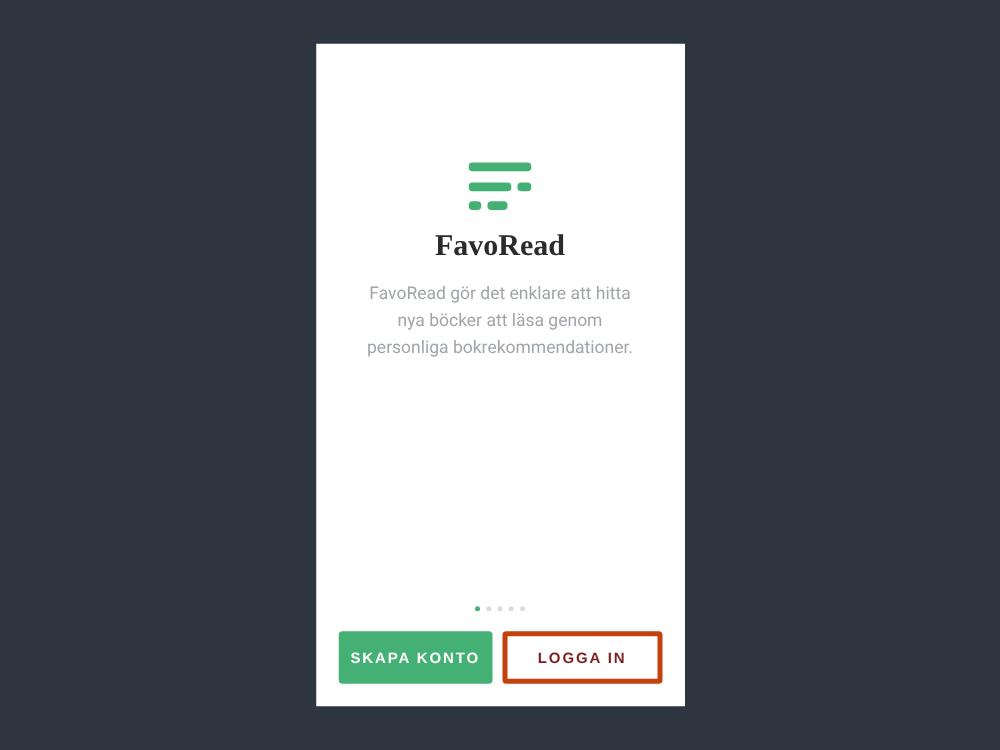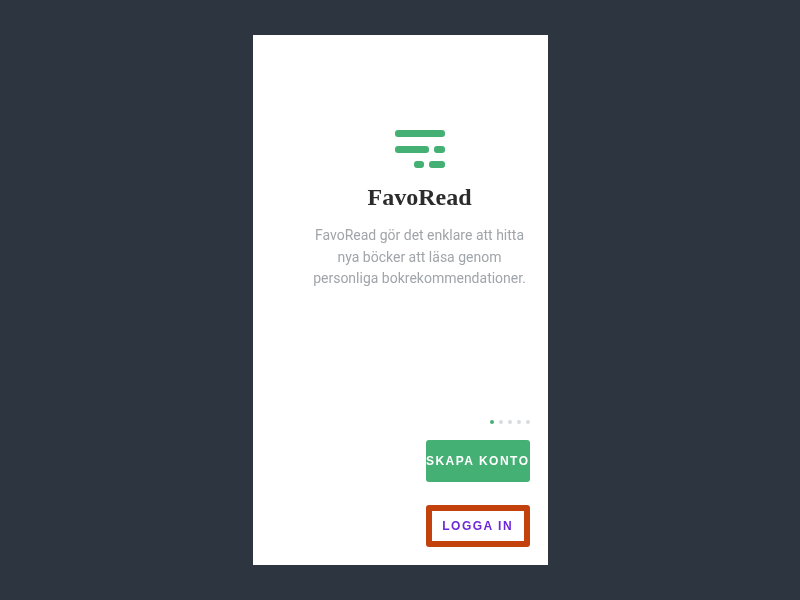--- a/index.html
+++ b/index.html
@@ -1,19 +1,18 @@
 <!DOCTYPE html>
 <html><head>
   <meta charset="utf-8">
   <style>
     * {
       margin: 0;
       padding: 0;
       box-sizing: border-box;
-      align-items: flex-end;
     }
     body {
       width: 800px;
       height: 600px;
       background-color: #2c3540;
       display: flex;
       align-items: center;
       justify-content: center;
       font-family: -apple-system, BlinkMacSystemFont, "Segoe UI", Roboto, sans-serif;
     }
@@ -75,22 +74,22 @@
       width: 4px;
       height: 4px;
       border-radius: 50%;
       background-color: #d8dcdf;
     }
     .dot.active {
       background-color: #45b074;
     }
     .buttons-area {
       display: flex;
-      flex-direction: column;
-      gap: 23px;
+      flex-direction: row;
+      gap: 8px;
     }
     .btn {
       width: 100%;
       height: 42px;
       border-radius: 3px;
       font-size: 12px;
       font-weight: 600;
       letter-spacing: 1.5px;
       cursor: pointer;
       display: flex;
@@ -98,22 +97,22 @@
       justify-content: center;
       text-transform: uppercase;
     }
     .btn-primary {
       background-color: #45b074;
       color: #ffffff;
       border: none;
     }
     .btn-secondary {
       background-color: #ffffff;
-      color: #6d28d9;
-      border: 6px solid #c2410c;
+      color: #7f1d1d;
+      border: 4px solid #c2410c;
     }
   </style>
 </head>
 <body>
 
 <div class="phone-screen">
   <div class="content-area">
     <div class="logo-icon">
       <div class="logo-bar-row">
         <div class="logo-bar" style="width:50px;"></div>

